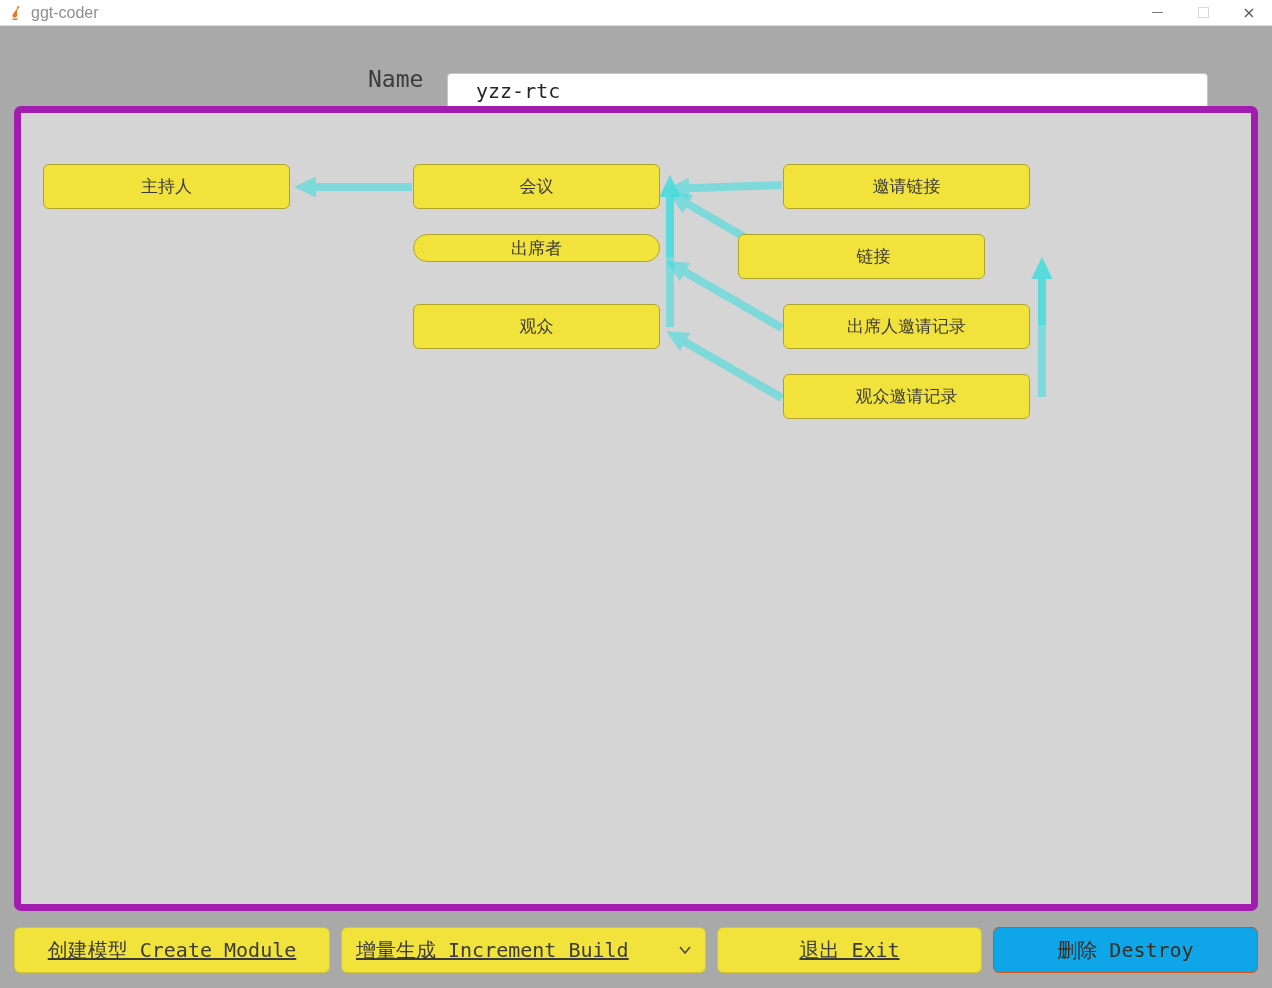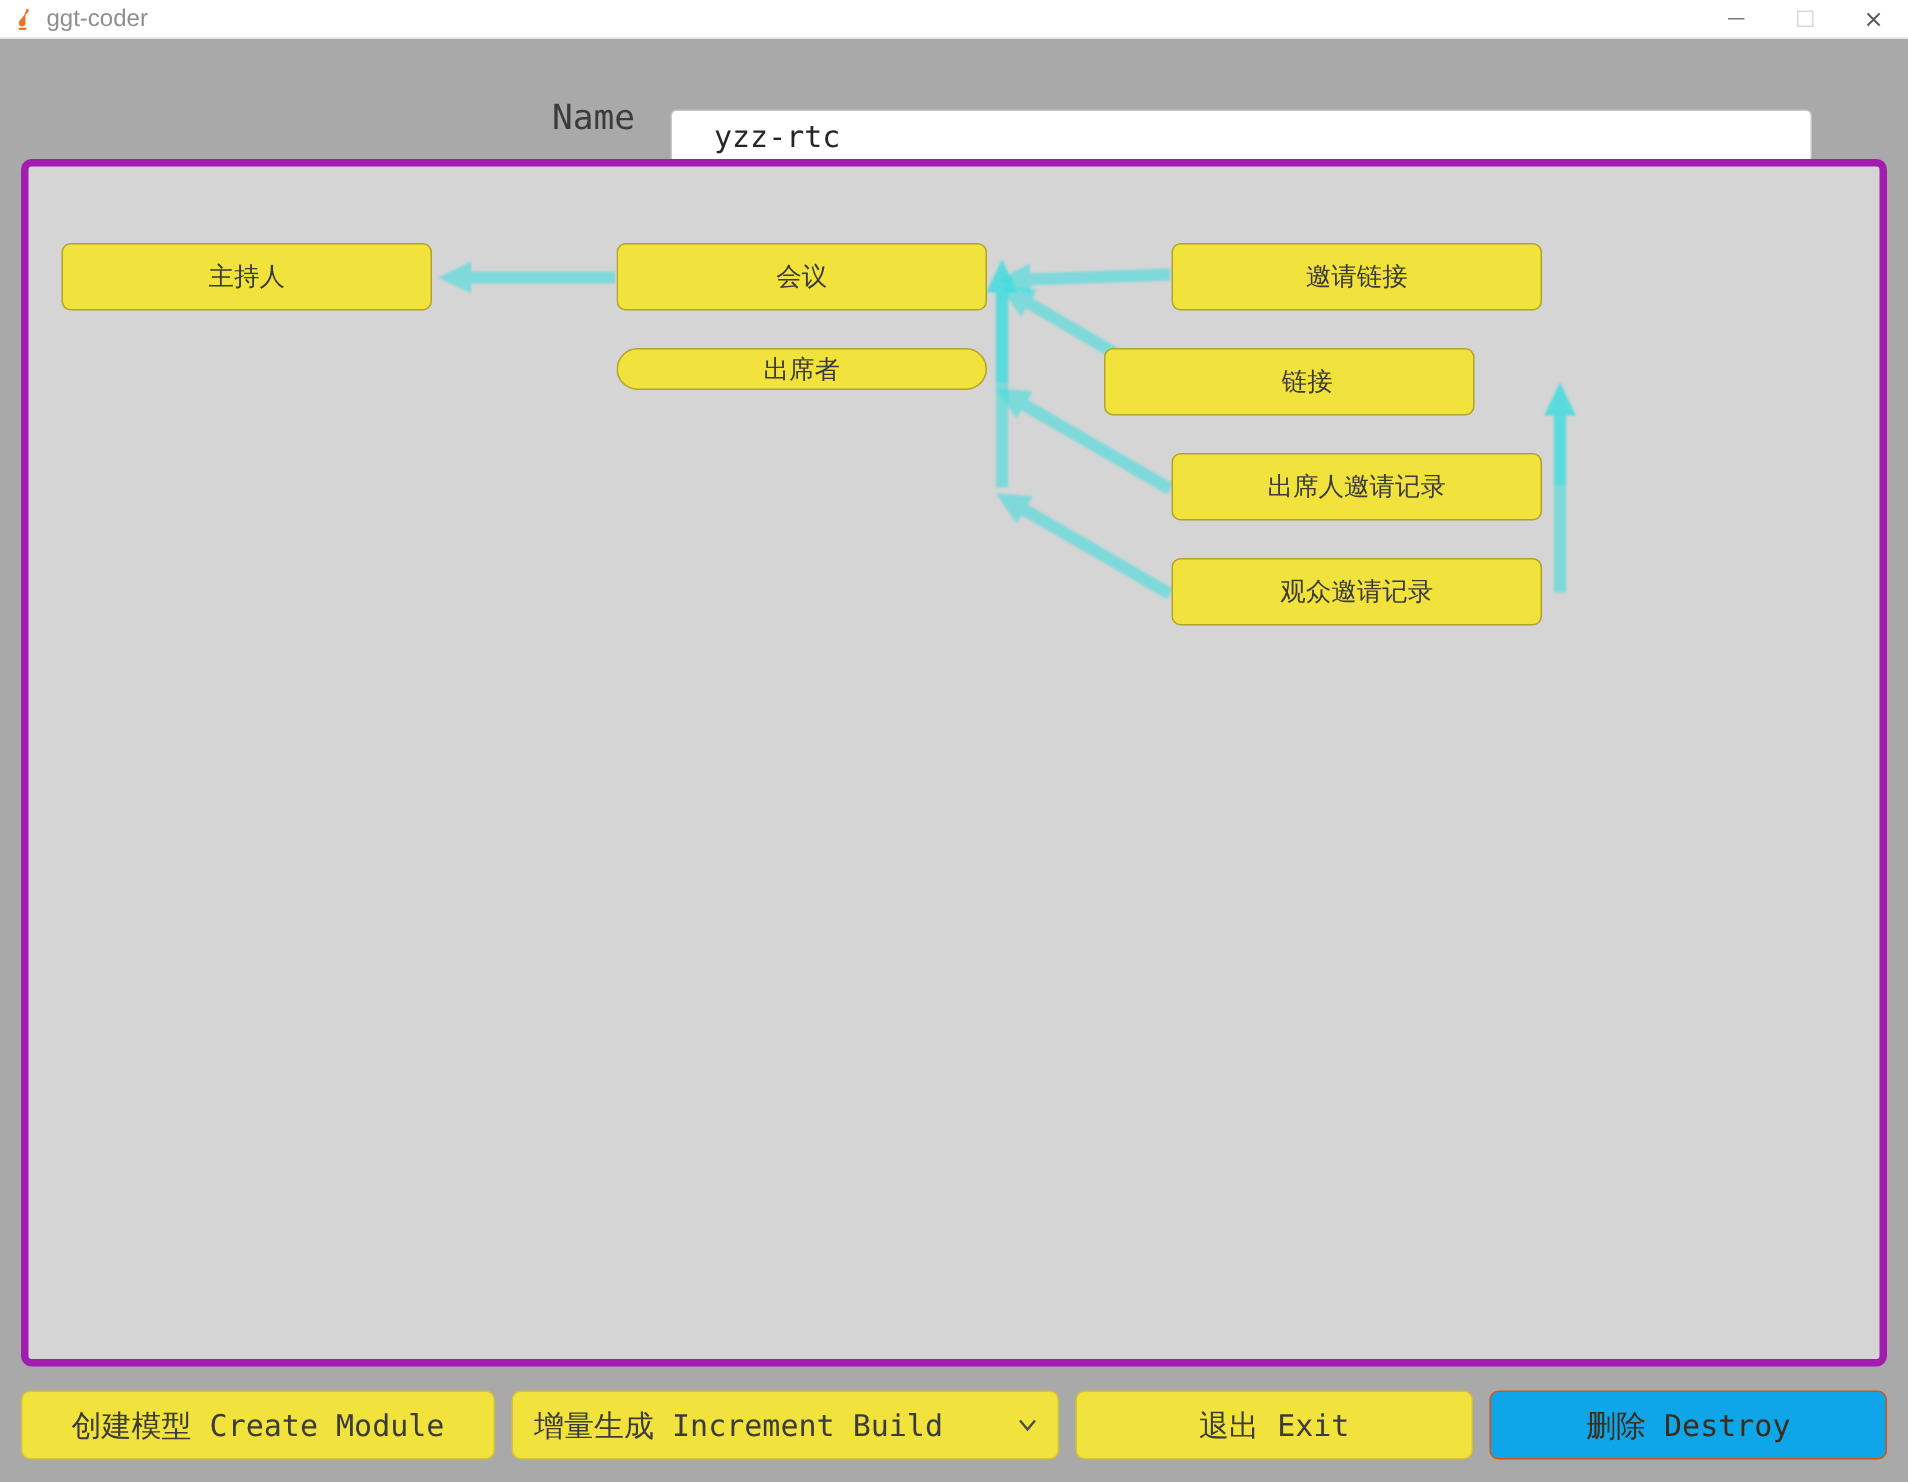--- a/index.html
+++ b/index.html
@@ -24,34 +24,34 @@
   
   .header { position:absolute; left:0; top:26px; width:1272px; height:80px; background:#a9a9a9; }
   .name-label { position:absolute; left:368px; top:40px; font-size:23px; color:#3c3c3c; }
   .name-input { position:absolute; left:447px; top:47px; width:761px; height:36px;
     background:#ffffff; border:1px solid #c6c6c6; border-radius:4px;
     font-family:"DejaVu Sans Mono","Liberation Mono",monospace;
     font-size:20px; color:#262626; padding:0 0 0 28px; outline:none; }
 
   
   .canvas { position:absolute; left:14px; top:106px; width:1244px; height:805px;
-    background:#d5d5d5; border:5px solid #a21caf; border-radius:7px; }
+    background:#d5d5d5; border:7px solid #a21caf; border-radius:7px; }
   .entity-box { position:absolute; background:#f2e33c; border:1px solid #b0a32a;
     border-radius:6px; display:flex; align-items:center; justify-content:center;
     font-family:"DejaVu Sans","Liberation Sans",sans-serif;
     font-size:17px; color:#3a3a3a; cursor:move; }
   #edge-layer { position:absolute; left:0; top:0; width:1244px; height:805px;
     pointer-events:none; }
 
   
   .footer-btn { position:absolute; top:927px; height:46px; border-radius:6px;
     display:flex; align-items:center; justify-content:center;
     font-family:"DejaVu Sans Mono","Liberation Mono",monospace;
     font-size:20px; color:#3b3b3b; cursor:pointer; }
-  .btn-yellow { background:#f2e33c; border:1px solid #d2c331; }
+  .btn-yellow { background:#f2e33c; border:1px solid #d2c331;text-decoration:underline; }
   .btn-create  { left:14px;  width:316px; }
   .btn-build   { left:341px; width:365px; justify-content:flex-start; padding-left:14px; }
   .btn-exit    { left:717px; width:265px; }
   .btn-destroy { left:993px; width:265px; background:#0ea5e9; border:1px solid #cf5417;
     color:#3d2c1a; }
   .chevron { position:absolute; right:13px; top:17px; width:14px; height:10px; }
 </style>
 </head>
 <body>
 
@@ -121,20 +121,21 @@
         </g>
         <g opacity="0.58">
           <line x1="1021" y1="284" x2="1021" y2="164" stroke="#3edcde" stroke-width="8"></line>
           <polygon points="1021,144 1031.5,166 1010.5,166" fill="#3edcde"></polygon>
         </g>
       </g>
     </svg>
 <div class="entity-box" style="left: 22px; top: 51px; width: 247px; height: 45px;">主持人</div>
     <div class="entity-box" style="left: 392px; top: 51px; width: 247px; height: 45px;">会议</div>
     <div class="entity-box" style="left: 392px; top: 121px; width: 247px; height: 28px; border-radius: 20px;">出席者</div>
+    <div class="entity-box" style="left: 392px; top: 191px; width: 247px; height: 45px;">观众</div>
     <div class="entity-box" style="left: 762px; top: 51px; width: 247px; height: 45px;">邀请链接</div>
     <div class="entity-box" style="left: 717px; top: 121px; width: 247px; height: 45px; padding-left: 24px;">链接</div>
     <div class="entity-box" style="left: 762px; top: 191px; width: 247px; height: 45px;">出席人邀请记录</div>
     <div class="entity-box" style="left: 762px; top: 261px; width: 247px; height: 45px;">观众邀请记录</div>
   </div>
 
 <div class="footer-btn btn-yellow btn-create">
   <span>创建模型 Create Module</span>
 </div>
 <div class="footer-btn btn-yellow btn-build">

